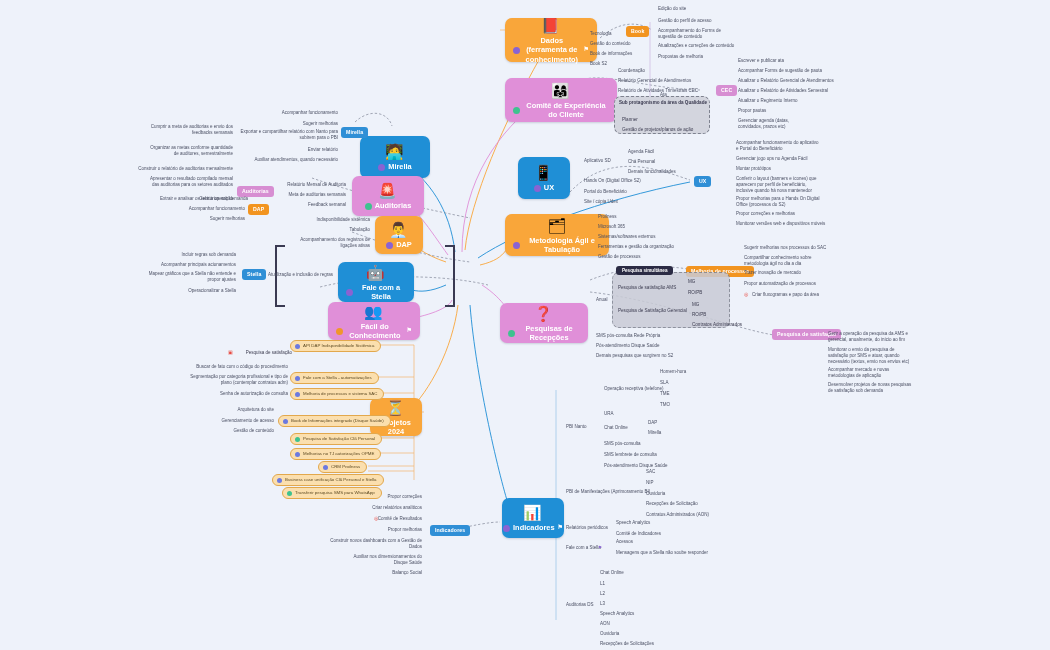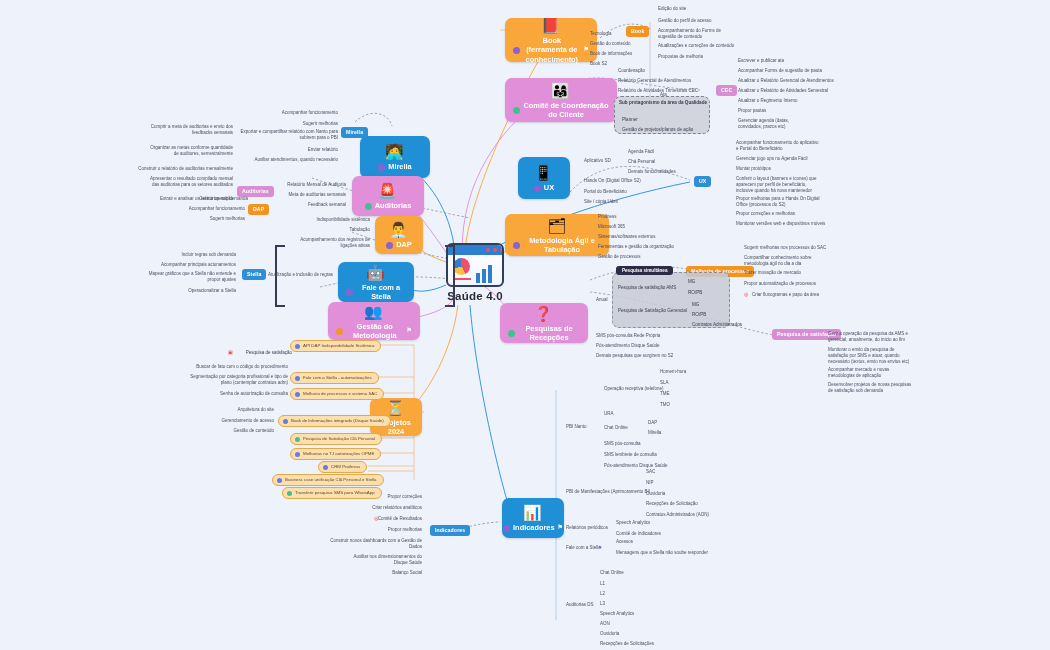--- a/index.html
+++ b/index.html
@@ -149,51 +149,37 @@
                M368,438 L414,438 M368,453 L414,453 M368,466 L414,466 M368,471 L414,471"></path>
     </g>
     <g stroke="#ccb7e0" stroke-width="0.7" fill="none">
       <path d="M650,22 L650,110"></path>
     </g>
     <g stroke="#9fc8e8" stroke-width="0.8" fill="none">
       <path d="M556,390 L556,620 M545,512 L556,512"></path>
     </g>
   </svg>
 
-  <div class="center">
-    <div class="center-img">
-      <div class="top"></div>
-      <div class="dot" style="left:38px"></div>
-        <div class="dot" style="left:45px"></div>
-        <div class="dot" style="left:52px"></div>
-      <div class="pie"></div>
-      <div class="bar" style="left:28px;top:28px;width:4px;height:10px"></div>
-      <div class="bar" style="left:34px;top:24px;width:4px;height:14px"></div>
-      <div class="bar" style="left:40px;top:20px;width:4px;height:18px"></div>
-      <div class="bar" style="left:5px;top:33px;width:18px;height:2px;background:#f04e6e"></div>
-    </div>
-    <div class="center-label">Saúde 4.0</div>
-  </div>
   <div class="bracket" style="left:275px;top:245px;height:62px"></div>
   <div class="bracket r" style="left:443px;top:245px;height:62px;margin-left:2px"></div>
 
   <div class="card orange" style="left:505px;top:18px;width:92px;height:44px">
     <div class="emoji">📕</div>
     <div class="ttl">
         <span class="bul violet"></span>
-        <span>Book (ferramenta de conhecimento)</span>
+        <span>Dados (ferramenta de conhecimento)</span>
         <span class="flag">⚑</span>
       </div>
   </div>
 
   <div class="card pink" style="left:505px;top:78px;width:112px;height:44px">
     <div class="emoji">👨‍👩‍👧</div>
     <div class="ttl">
         <span class="bul"></span>
-        <span>Comitê de Coordenação do Cliente</span>
+        <span>Comitê de Experiência do Cliente</span>
       </div>
   </div>
 
   <div class="card blue" style="left:360px;top:136px;width:70px;height:42px">
     <div class="emoji">🧑‍💻</div>
     <div class="ttl">
         <span class="bul violet"></span>
         <span>Mirella</span>
       </div>
   </div>
@@ -243,21 +229,21 @@
     <div class="ttl">
         <span class="bul"></span>
         <span>Pesquisas de Recepções</span>
       </div>
   </div>
 
   <div class="card pink" style="left:328px;top:302px;width:92px;height:38px">
     <div class="emoji">👥</div>
     <div class="ttl">
         <span class="bul orange"></span>
-        <span>Gestão do Metodologia</span>
+        <span>Fácil do Conhecimento</span>
         <span class="flag">⚑</span>
       </div>
   </div>
 
   <div class="card orange" style="left:370px;top:398px;width:52px;height:38px">
     <div class="emoji">⏳</div>
     <div class="ttl">
         <span>Projetos 2024</span>
       </div>
   </div>

